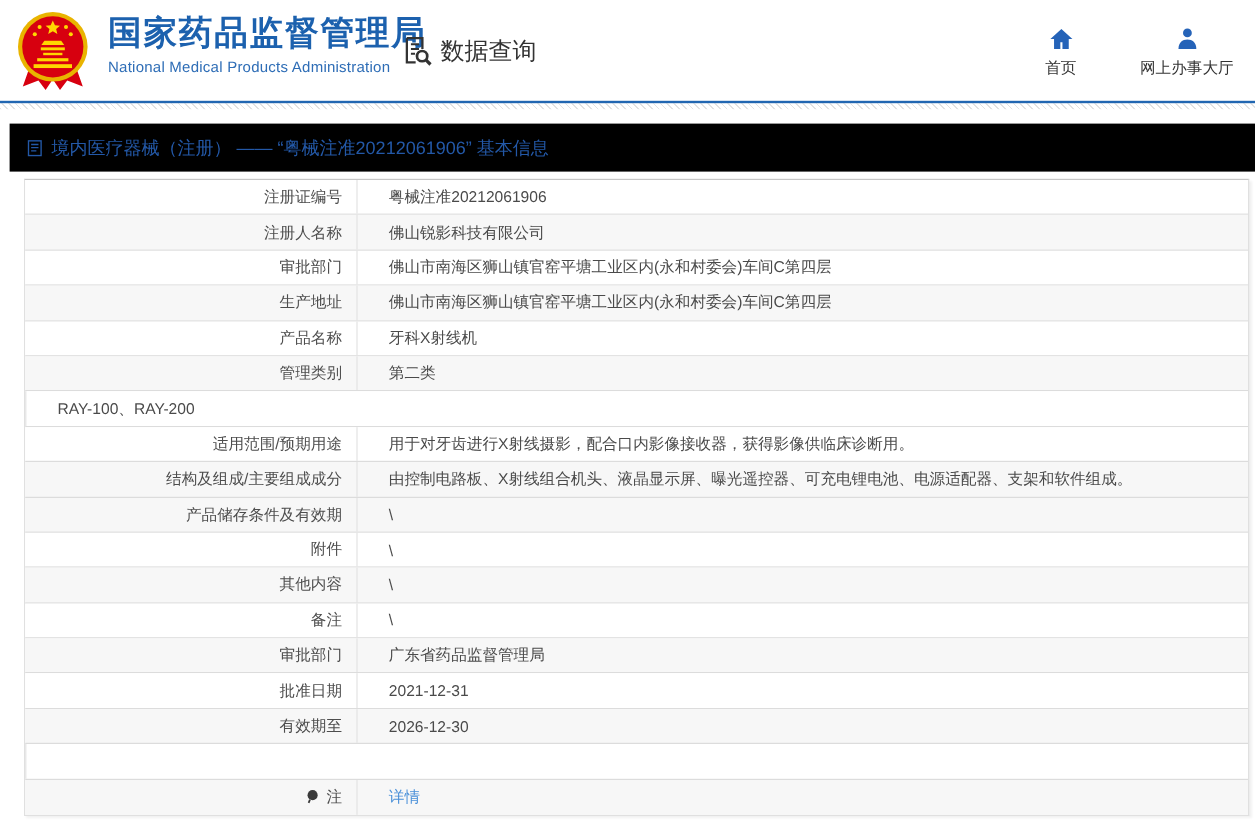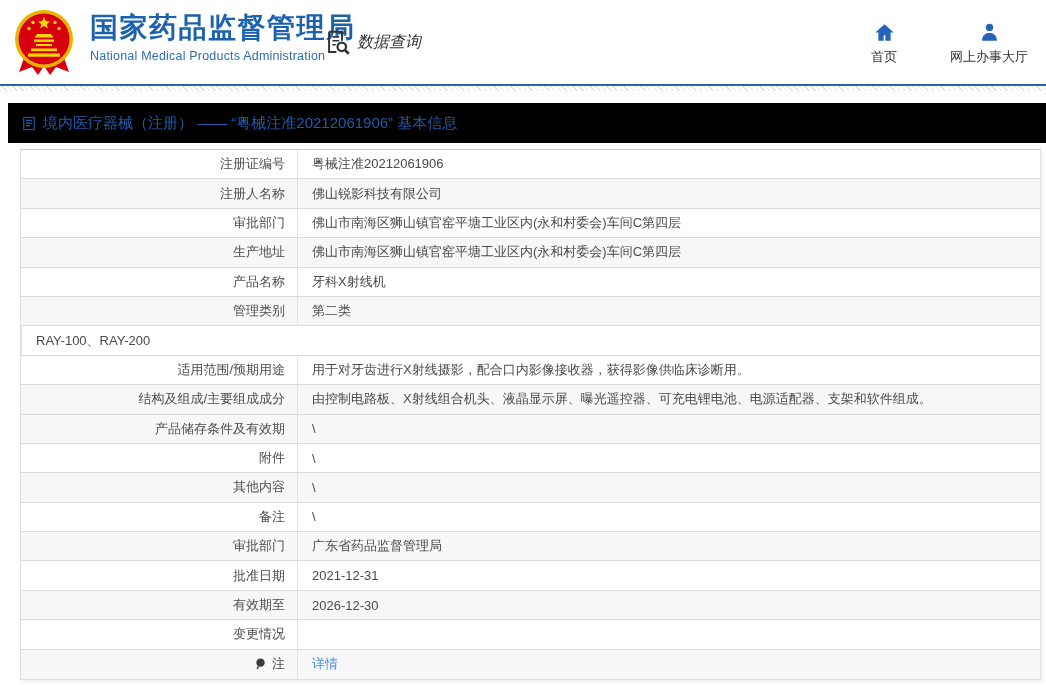--- a/index.html
+++ b/index.html
@@ -23,23 +23,23 @@
     width: 68px; height: 70px;
   }
   .org-block { position: absolute; left: 90px; top: 13px; }
   .org-cn {
     font-size: 28px; font-weight: bold; color: #1c61ae;
     letter-spacing: 1.5px; line-height: 1.1;
   }
   .org-en { font-size: 12.5px; color: #2e6db6; margin-top: 5px; letter-spacing: 0.2px; }
 
   .app-title {
-    position: absolute; left: 324px; top: 29px;
+    position: absolute; left: 334px; top: 29px;
     display: flex; align-items: center; gap: 6px;
-    font-size: 16px; color: #333; cursor: pointer; font-style: italic;
+    font-size: 20px; color: #333; cursor: pointer;
   }
 
   .header-nav {
     position: absolute; right: 18px; top: 22px;
     display: flex; gap: 44px;
   }
   .nav-item {
     display: flex; flex-direction: column; align-items: center; gap: 5px;
     font-size: 13px; color: #333; cursor: pointer; min-width: 44px;
   }
@@ -81,21 +81,21 @@
   .cell-label {
     width: 276px; flex-shrink: 0;
     display: flex; align-items: center; justify-content: flex-end;
     gap: 4px;
     padding-right: 12px;
     color: #4d4d4d;
   }
   .cell-value {
     flex: 1;
     display: flex; align-items: center;
-    padding-left: 14px;
+    padding-left: 26px;
     border-left: 1px solid #e3e3e3;
     color: #4a4a4a;
   }
   .cell-value .link { color: #4a90d9; cursor: pointer; }
   .note-icon { display: none; line-height: 0; margin-right: 2px; }
 </style>
 </head>
 <body>
 
 <div class="site-header">
@@ -313,24 +313,20 @@
       <div class="cell-label">
 
         <span>有效期至</span>
       </div>
       <div class="cell-value">
         <span>2026-12-30</span>
       </div>
     </div>
 
     <div class="row">
-      <div class="cell-label">
-
-        <span>变更情况</span>
-      </div>
       <div class="cell-value">
         <span></span>
       </div>
     </div>
 
     <div class="row alt">
       <div class="cell-label">
         <span class="note-icon" style="display: inline-block;">
           <svg width="11" height="12" viewBox="0 0 12 13">
             <circle cx="6" cy="5" r="4.6" fill="#3a3a3a"></circle>

